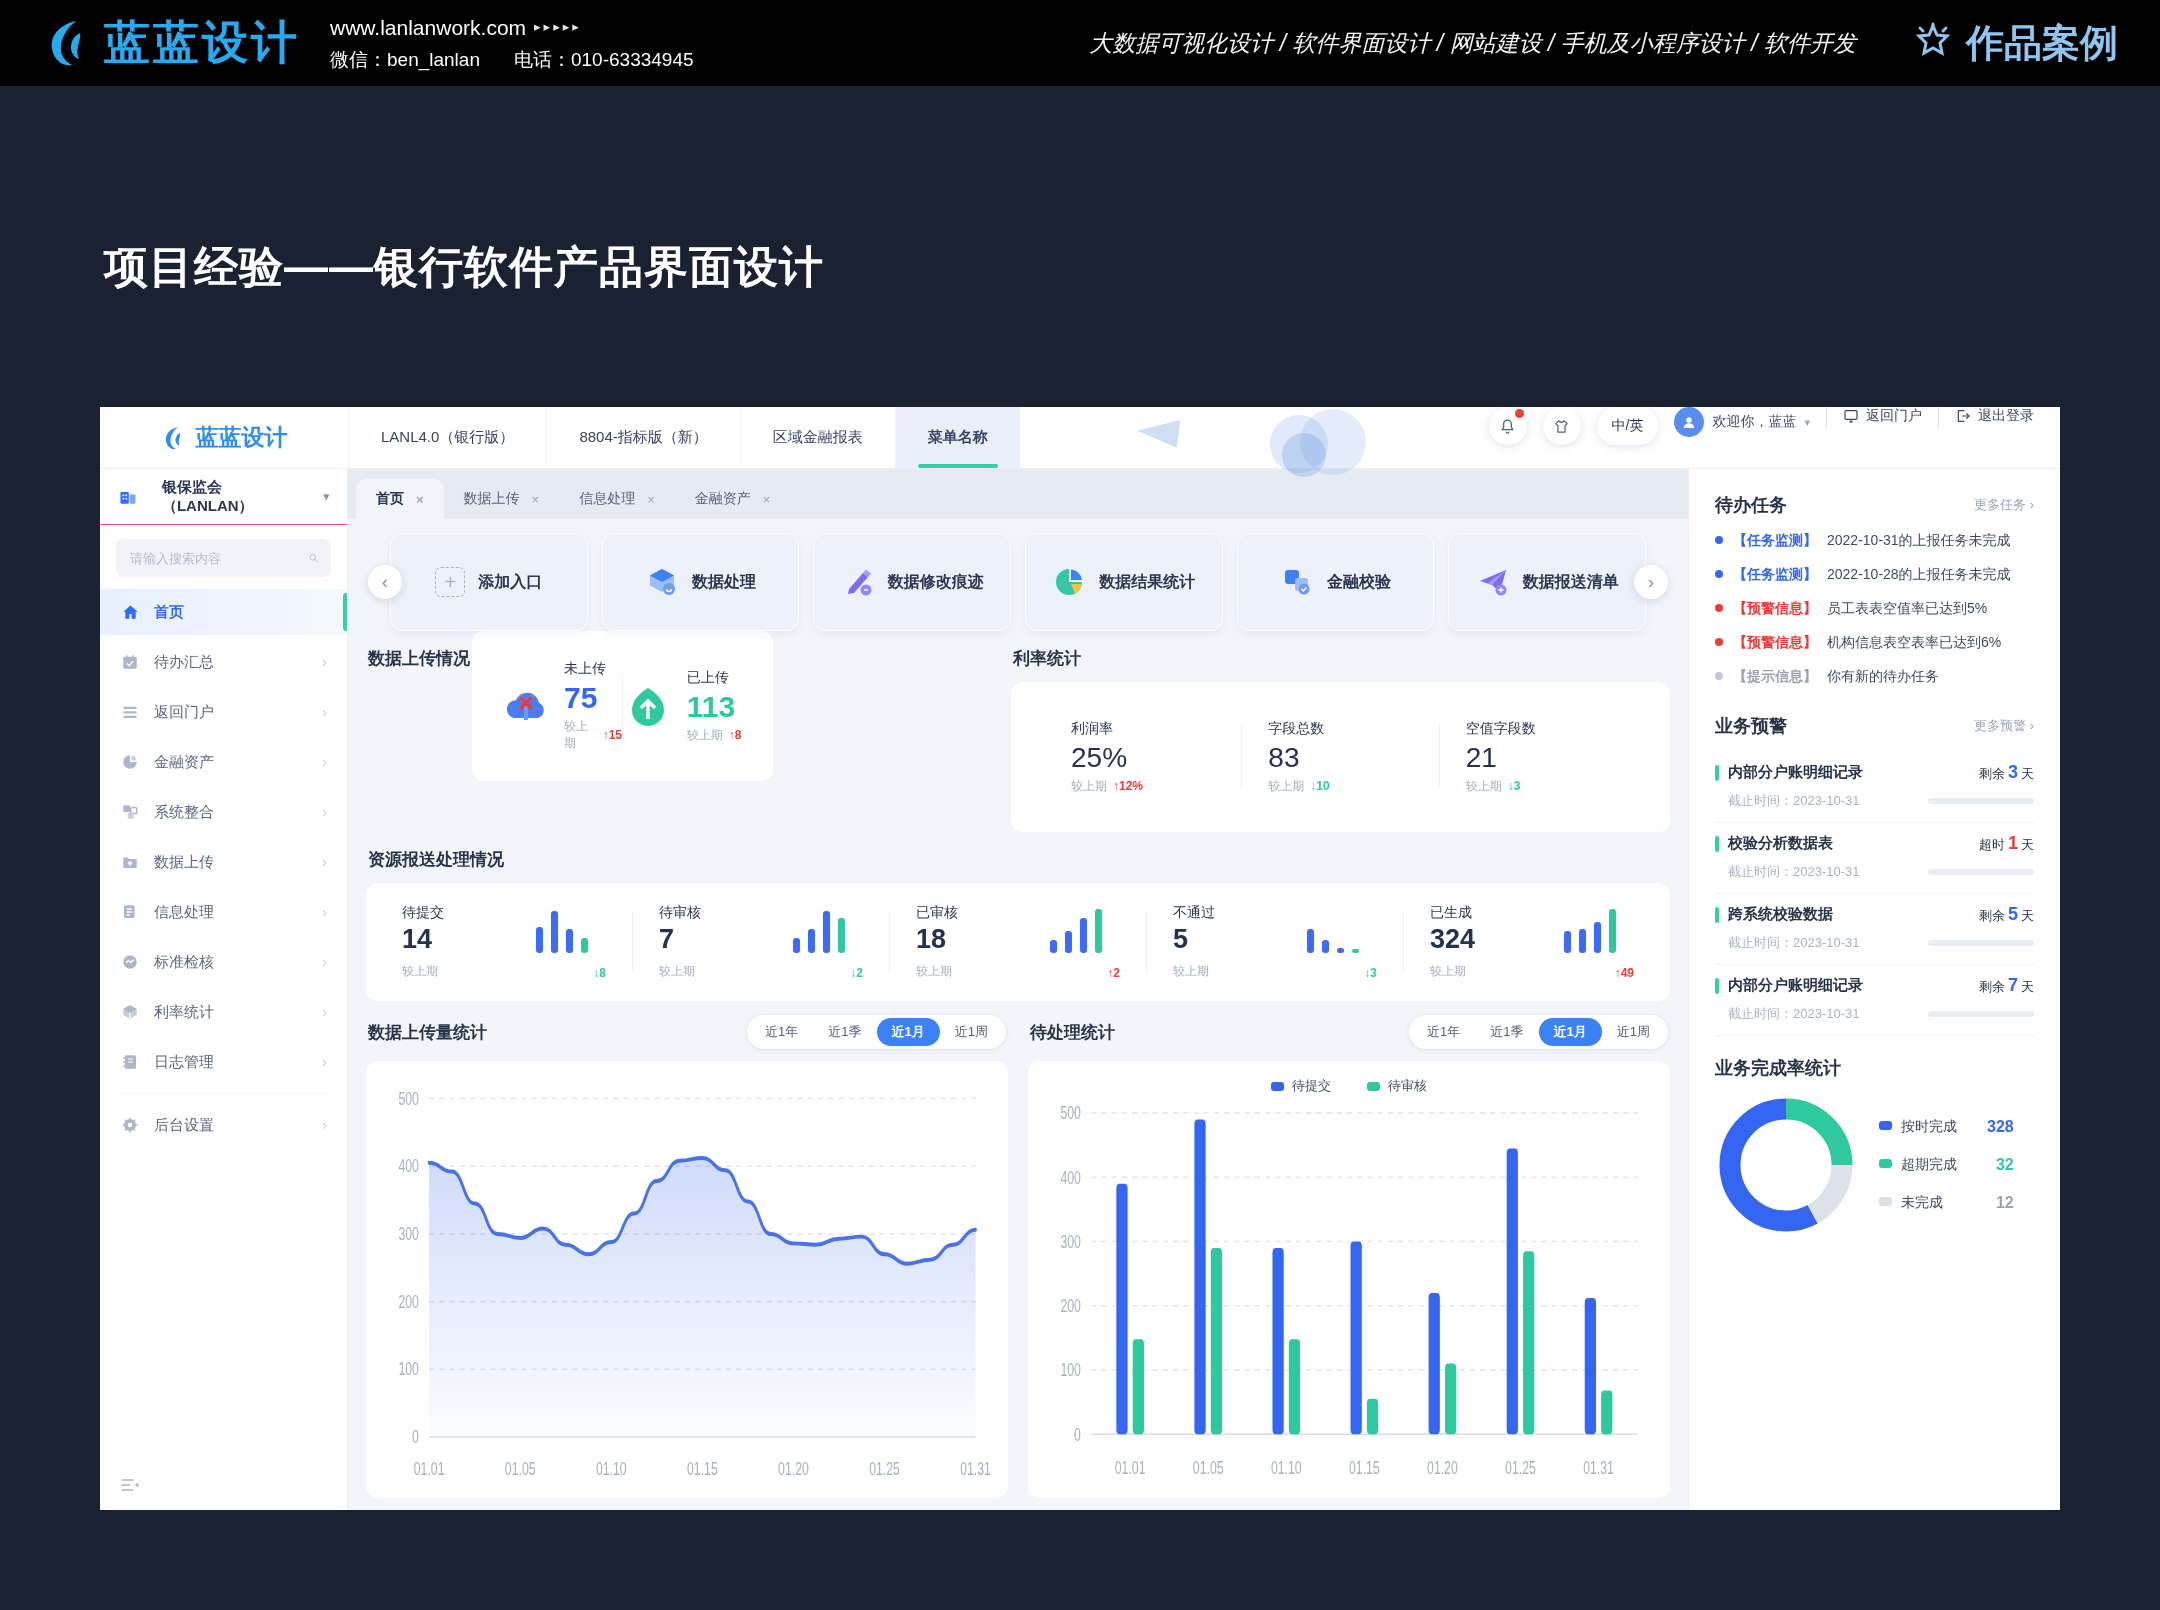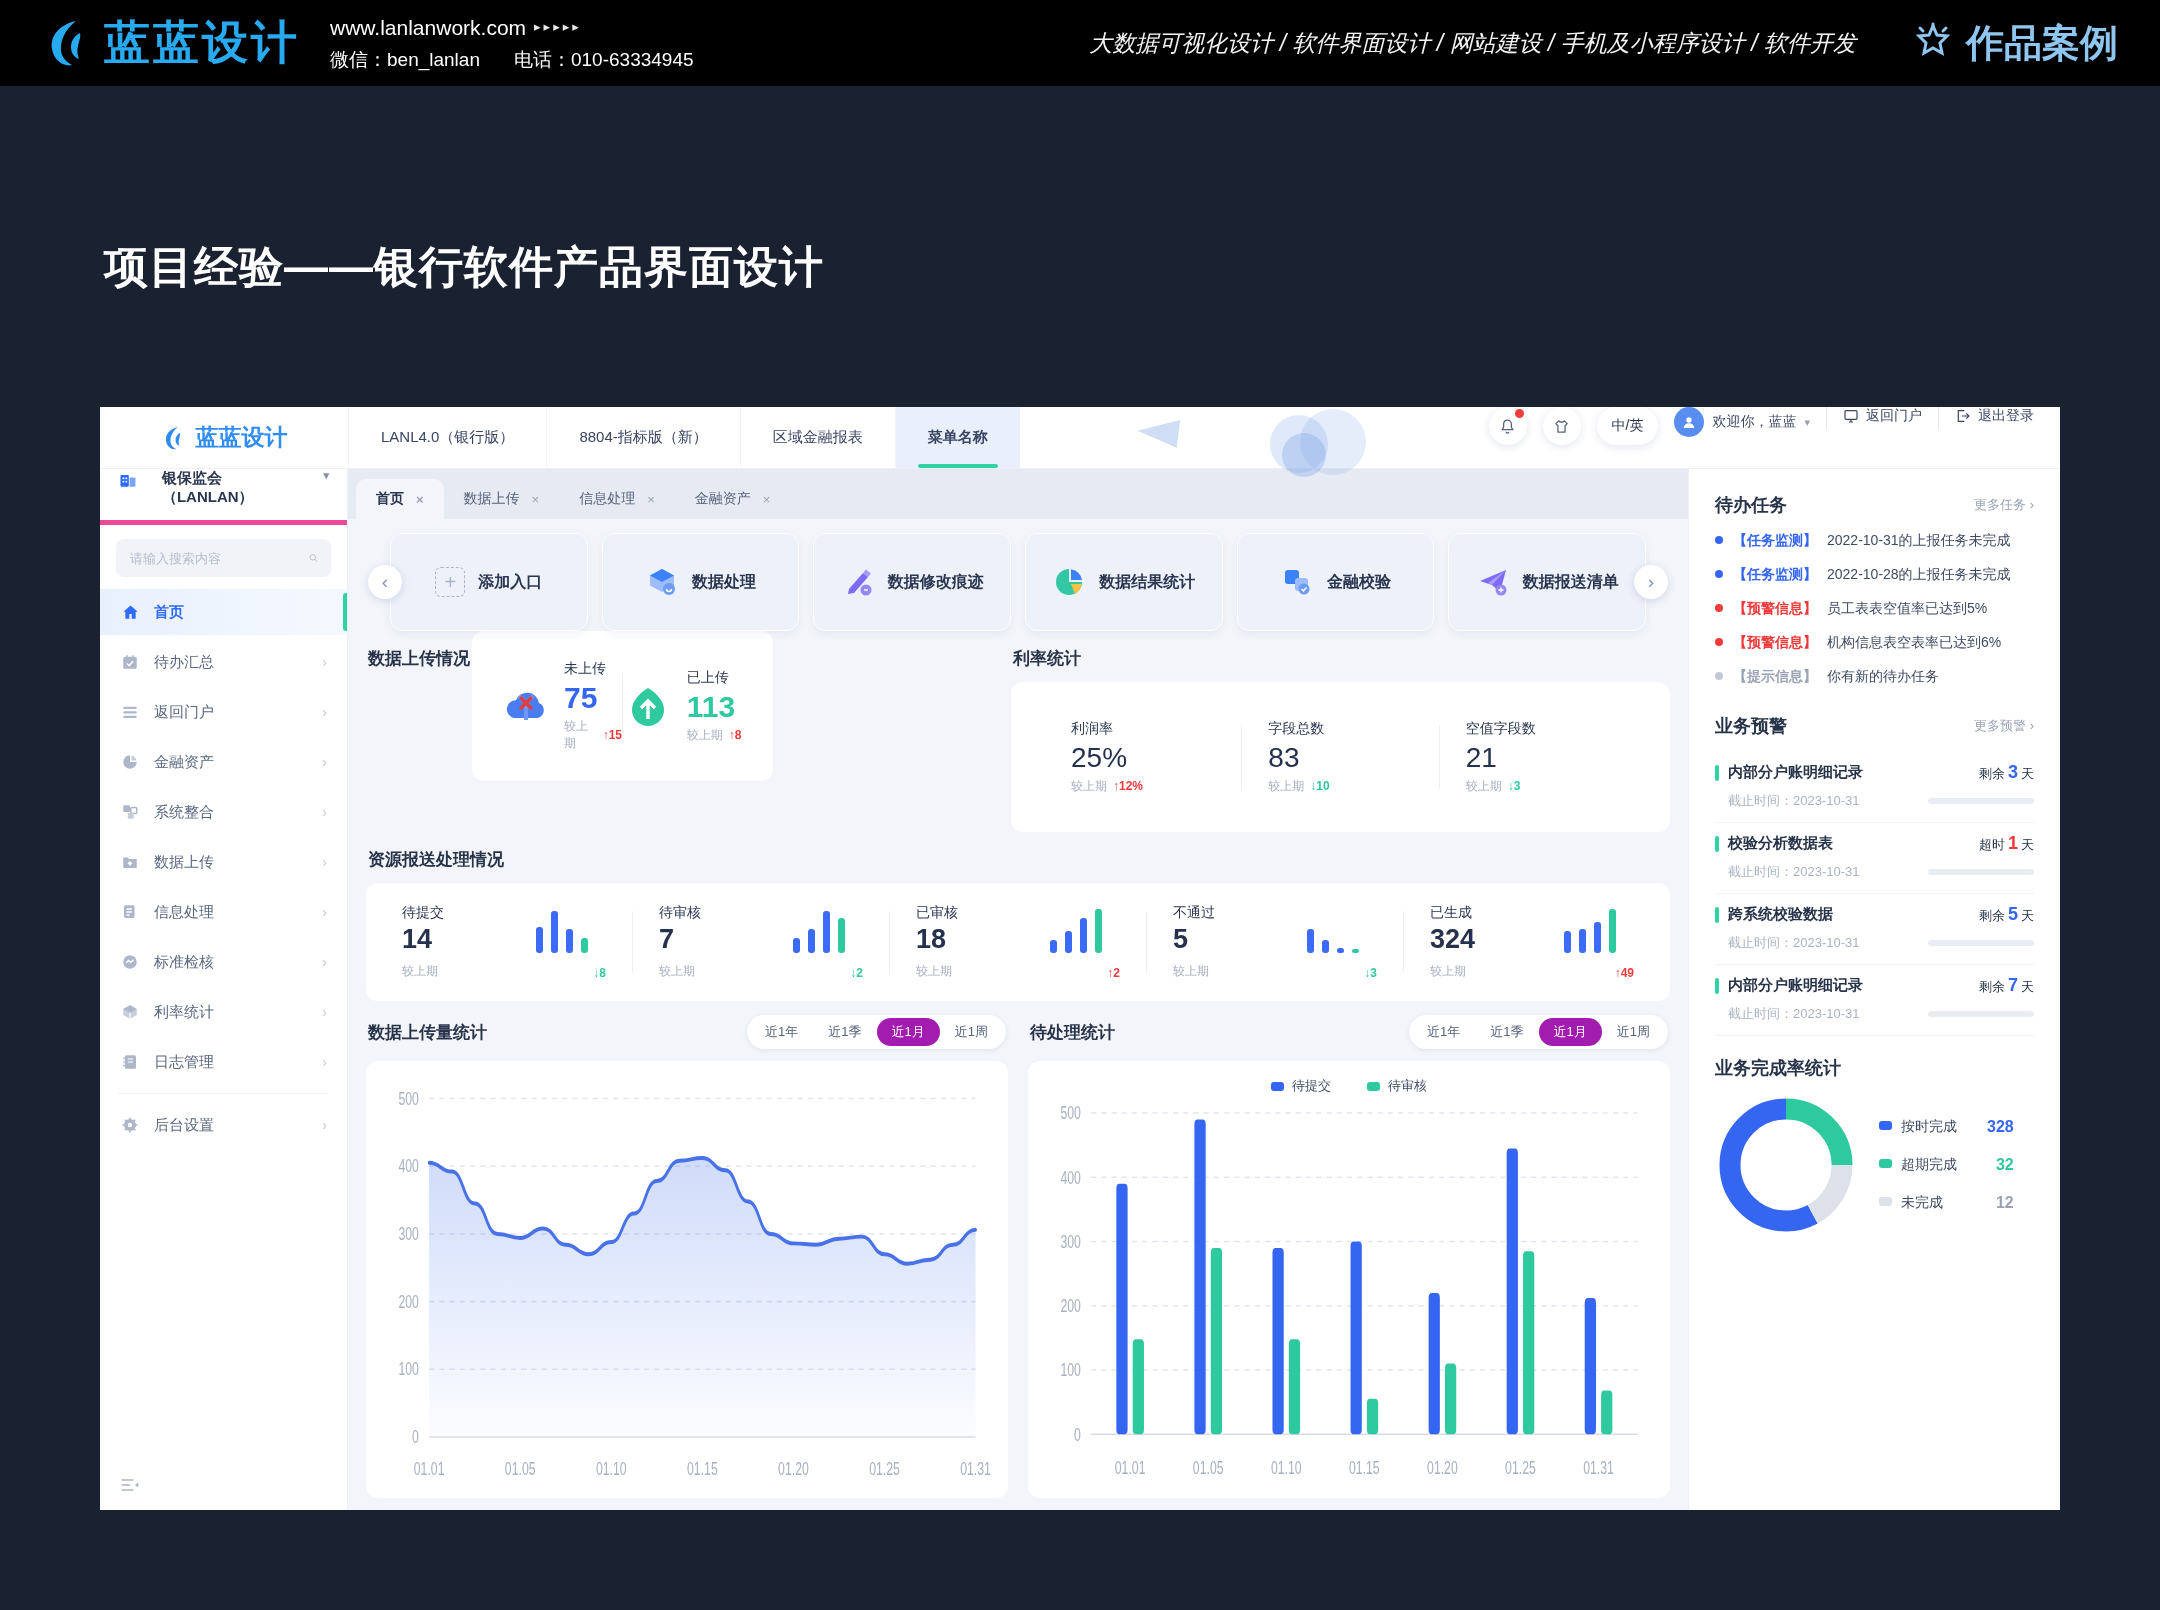--- a/index.html
+++ b/index.html
@@ -32,21 +32,21 @@
   .red-dot{position:absolute;top:2px;right:3px;width:9px;height:9px;border-radius:50%;background:#f23c3c}
   .lang-pill{height:38px;padding:0 15px;border-radius:19px;background:#fff;box-shadow:0 2px 8px rgba(50,70,130,.14);display:flex;align-items:center;font-size:14px;color:#2b3650;cursor:pointer}
   .avatar{width:30px;height:30px;border-radius:50%;background:#5a8df0;display:flex;align-items:center;justify-content:center}
   .welcome{font-size:14px;color:#3a4563;display:flex;align-items:center;gap:8px}
   .caret{color:#9aa3b5;font-size:11px}
   .vdiv{width:1px;height:22px;background:#e3e7ef}
   .top-link{display:flex;align-items:center;gap:7px;font-size:14px;color:#3a4563;cursor:pointer}
   
   .dash-body{flex:1;display:flex;min-height:0}
   .sidebar{width:248px;background:#fff;border-right:1px solid #eceff5;display:flex;flex-direction:column;flex:none}
-  .org-row{height:56px;display:flex;gap:24px;padding:0 18px;border-bottom:5px solid #ec4899;font-weight:bold;font-size:15px;color:#2b3650;flex:none}
+  .org-row{height:56px;display:flex;align-items:center;gap:24px;padding:0 18px;border-bottom:1px solid #ec4899;font-weight:bold;font-size:15px;color:#2b3650;flex:none}
   .org-caret{margin-left:auto;color:#8a93a8;font-size:11px}
   .search-box{margin:14px 16px 8px;background:#f1f3f8;border-radius:8px;height:38px;display:flex;align-items:center;padding:0 12px;flex:none}
   .search-box input{border:0;background:transparent;outline:none;flex:1;font-size:13px;color:#5a6780;font-family:inherit}
   .search-box input::placeholder{color:#b6bdcc}
   .menu{flex:1;min-height:0}
   .menu-item{height:46px;display:flex;align-items:center;gap:14px;padding:0 20px;color:#5a6780;font-size:15px;position:relative;margin:4px 0;cursor:pointer}
   .menu-item .mi{width:20px;height:20px;flex:none;display:flex;align-items:center;justify-content:center}
   .menu-item .chev{margin-left:auto;color:#c3c9d6;font-size:14px}
   .menu-item.active{background:linear-gradient(90deg,#e8f0fd,#f5f9ff);color:#2f6bff;font-weight:bold}
   .menu-item.active::after{content:"";position:absolute;right:0;top:4px;bottom:4px;width:4px;border-radius:3px 0 0 3px;background:#2fd3a3}
@@ -96,21 +96,21 @@
   .res-cmp{grid-column:1;font-size:12px;color:#a6aebf;margin-top:8px}
   .res-delta{grid-column:2;justify-self:end;align-self:end;margin-top:8px}
   .res-div{width:1px;height:62px;background:#eef0f5;flex:none}
   
   .charts-row{display:flex;gap:20px;flex:1;min-height:0}
   .chart-sec{flex:1;display:flex;flex-direction:column;min-width:0}
   .chart-head{display:flex;align-items:center;justify-content:space-between;margin:14px 2px 12px;flex:none}
   .chart-head .sec-title{margin:0}
   .seg{display:flex;background:#fff;border-radius:17px;padding:3px;box-shadow:0 1px 5px rgba(120,140,190,.18)}
   .seg-item{padding:5px 15px;font-size:13px;color:#56627c;border-radius:14px;cursor:pointer}
-  .seg-item.active{background:#a21caf;color:#fff;font-weight:normal}
+  .seg-item.active{background:#3b82f6;color:#fff;font-weight:bold}
   .chart-card{flex:1;padding:10px 14px 6px;display:flex;flex-direction:column;min-height:0}
   .legend{display:flex;justify-content:center;gap:36px;padding:6px 0 2px;font-size:13px;color:#3f4b63}
   .legend .li{display:flex;align-items:center;gap:8px}
   .legend .sw{width:13px;height:9px;border-radius:3px}
   .chart-card svg{width:100%;flex:1}
   
   .right-panel{width:372px;flex:none;background:#fff;border-left:1px solid #eceff5;padding:24px 26px 16px;display:flex;flex-direction:column;min-height:0;overflow:hidden}
   .rp-head{display:flex;justify-content:space-between;align-items:center;margin-bottom:14px;flex:none}
   .rp-title{font-size:18px;font-weight:bold;color:#273349}
   .rp-more{font-size:13px;color:#9aa3b5;cursor:pointer}

